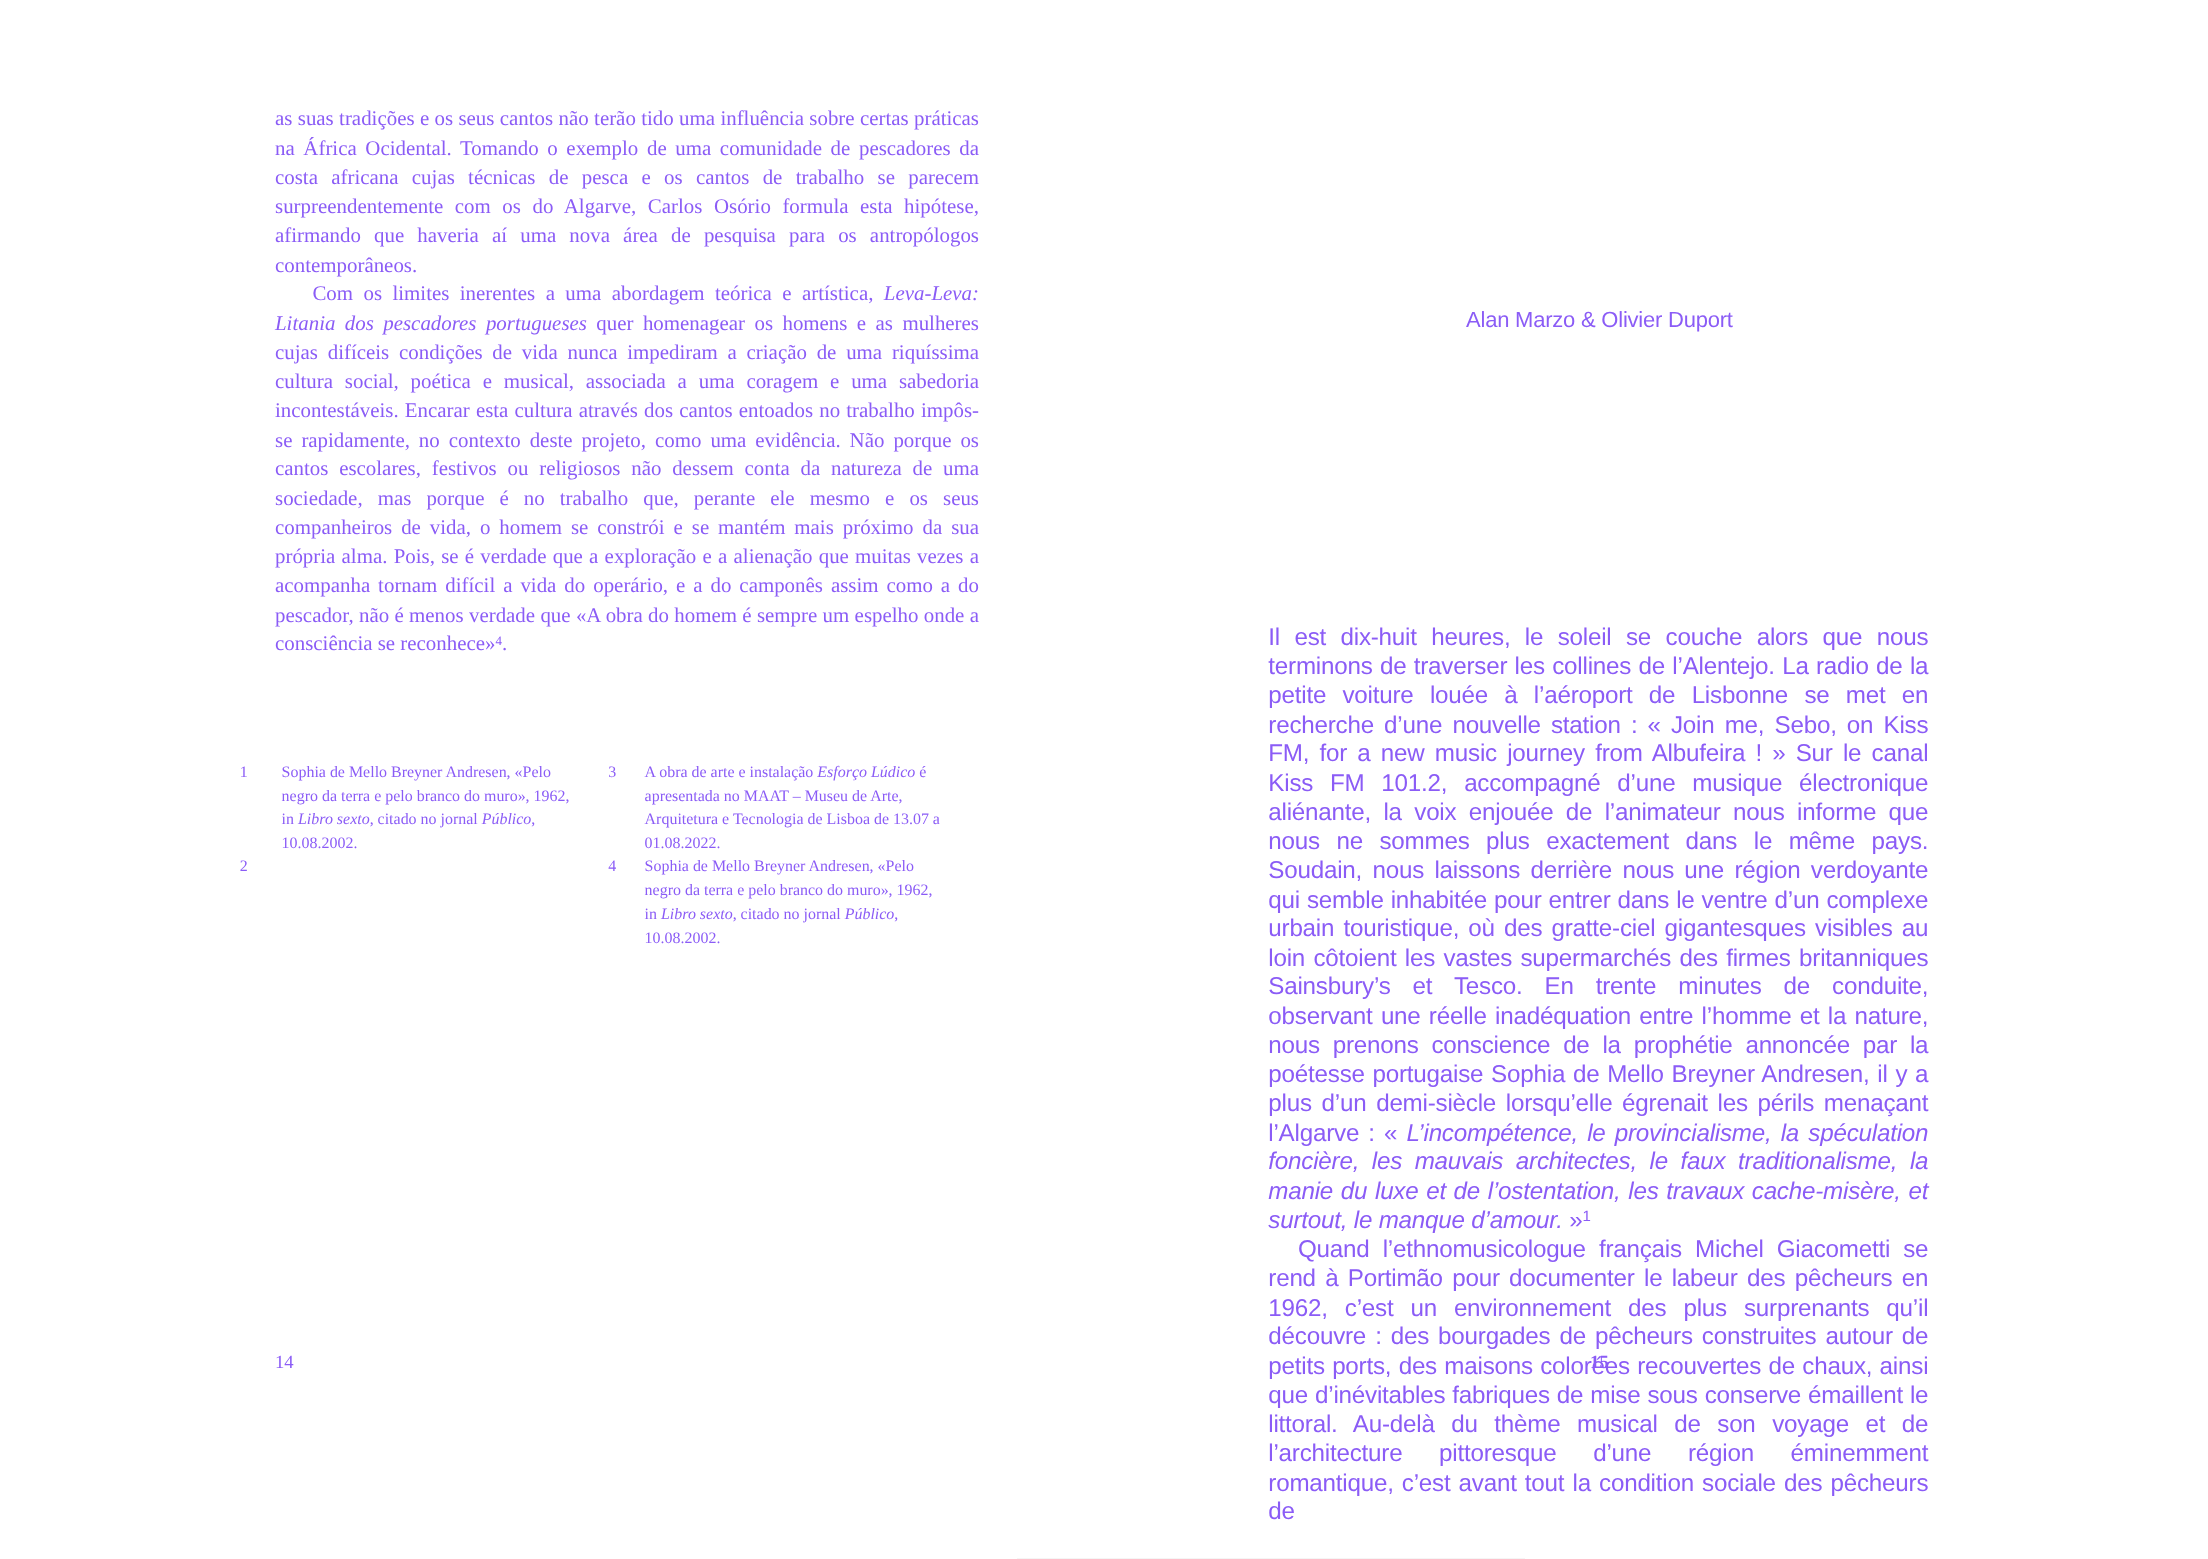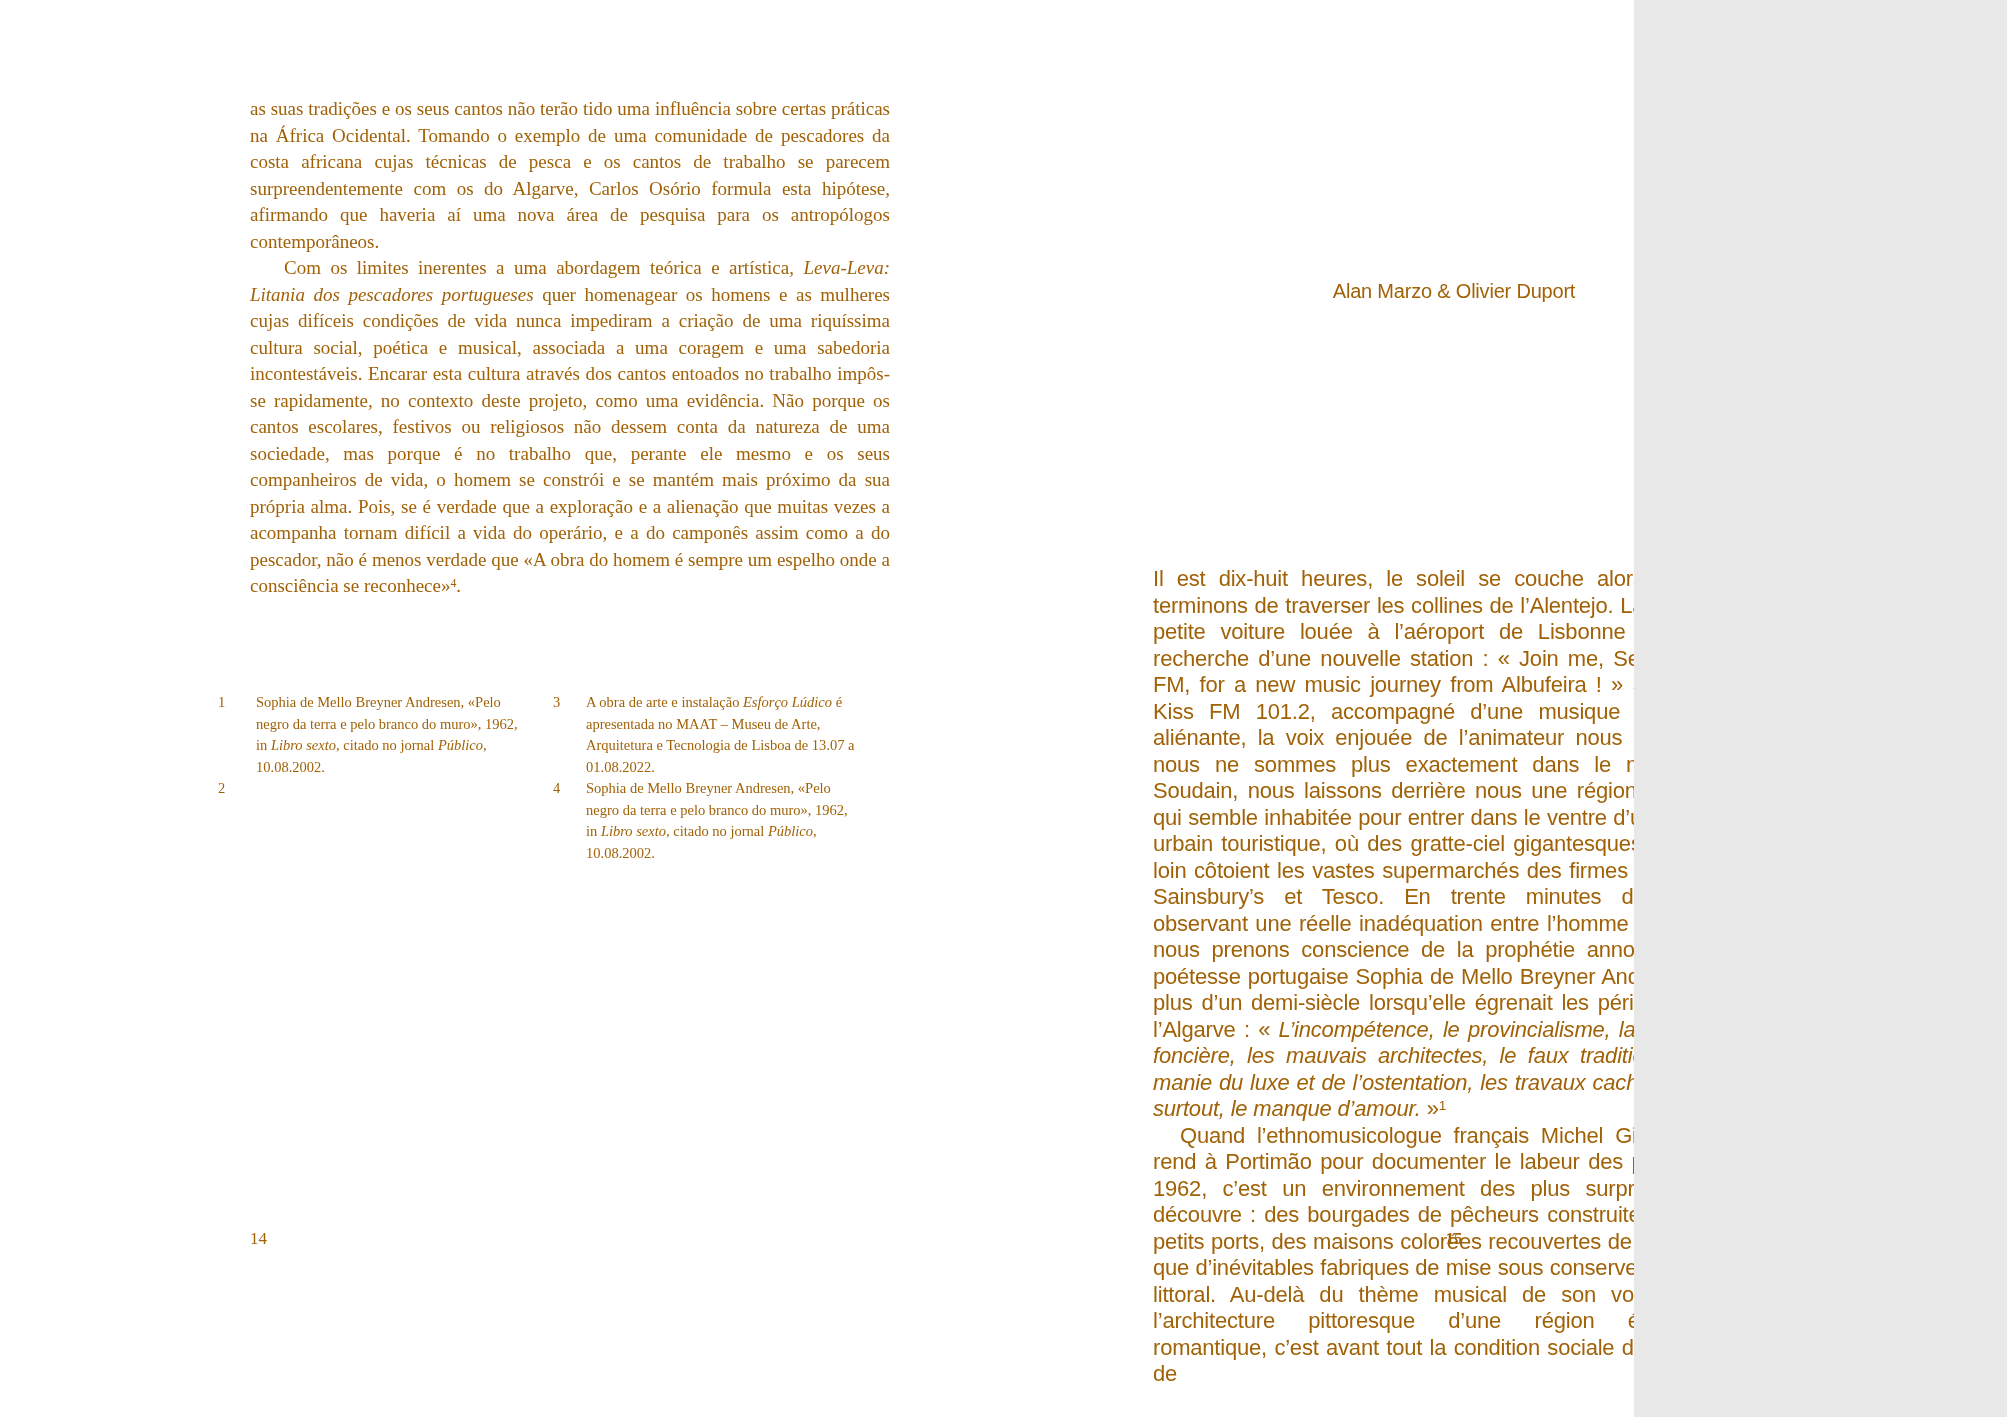--- a/index.html
+++ b/index.html
@@ -1,21 +1,21 @@
 <!DOCTYPE html>
 <html><head>
 <meta charset="utf-8">
 <style>
   html, body { margin: 0; padding: 0; background: #e8e8e8; }
   .spread {
     position: relative;
-    width: 1634px;
+    width: 2007px;
     height: 1417px;
     background: #ffffff;
-    color: #a16207;
+    color: #8b5cf6;
     overflow: hidden;
   }
   .page { position: absolute; top: 0; height: 1417px; }
   .page.left  { left: 0;      width: 1003px; }
   .page.right { left: 1003px; width: 1004px; }
 
   
   .body-pt {
     position: absolute;
     left: 250px; top: 96px; width: 640px;

